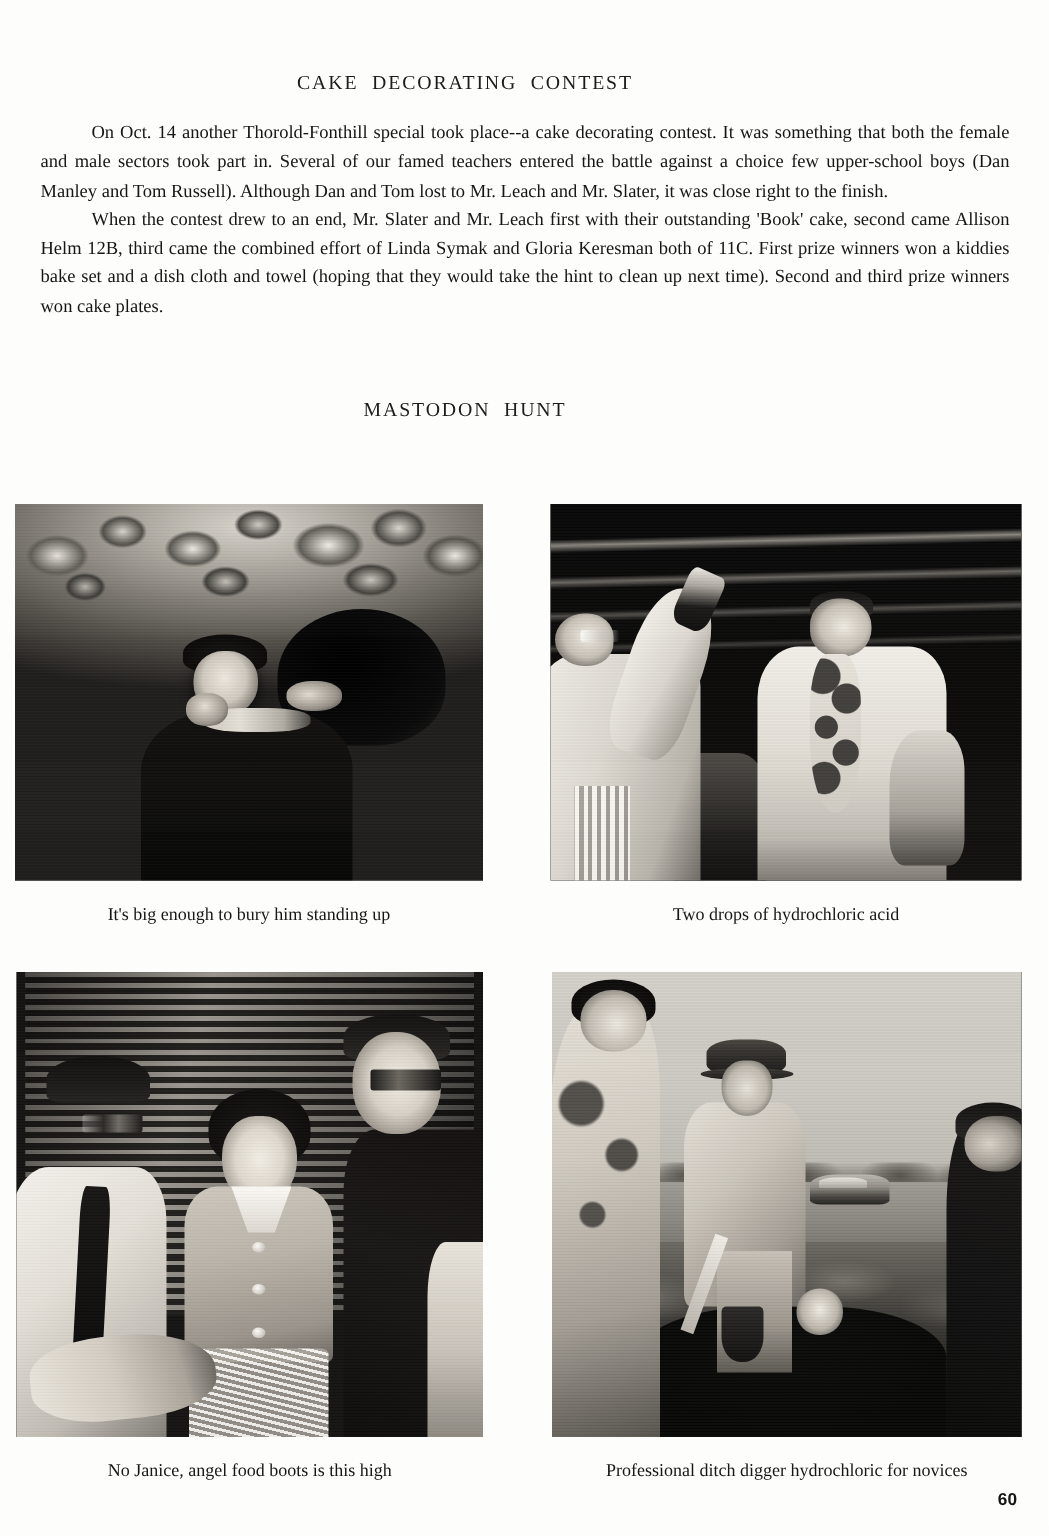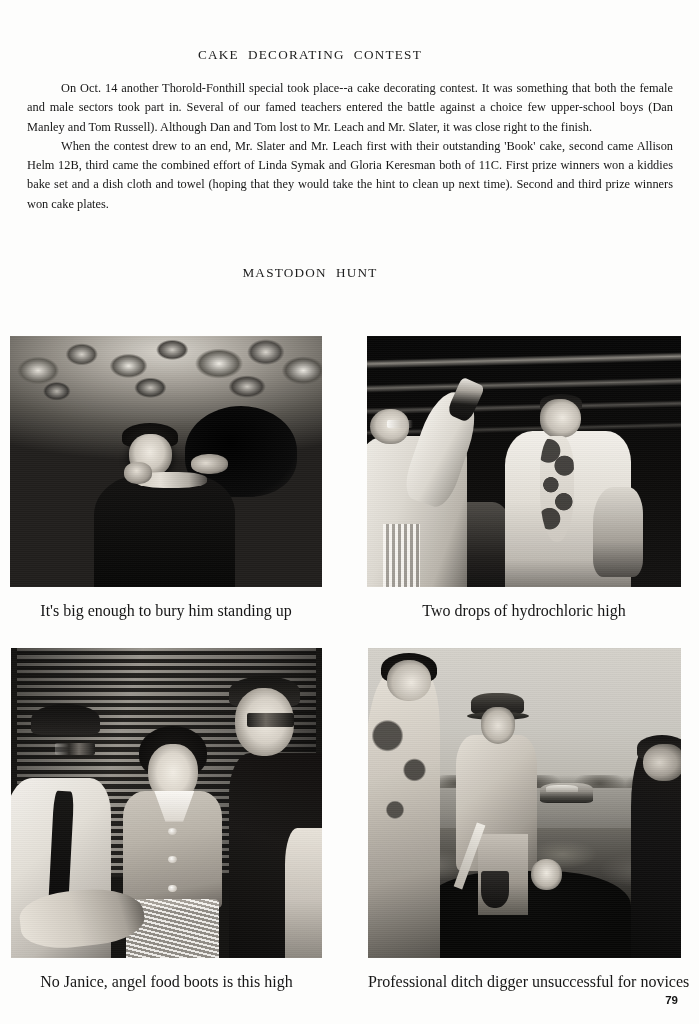--- a/index.html
+++ b/index.html
@@ -60,21 +60,21 @@
   .photo .inner { position: absolute; inset: 0; }
 
   #photo-1 { left: 10px;  top: 336px; width: 312px; height: 251px; }
   #photo-2 { left: 367px; top: 336px; width: 314px; height: 251px; }
   #photo-3 { left: 11px;  top: 648px; width: 311px; height: 310px; }
   #photo-4 { left: 368px; top: 648px; width: 313px; height: 310px; }
 
   
   .caption {
     position: absolute;
-    font-size: 16px;
+    font-size: 12px;
     color: #161616;
     text-align: center;
     white-space: nowrap;
   }
   #caption-1 { left: 10px;  top: 602px; width: 312px; }
   #caption-2 { left: 367px; top: 602px; width: 314px; }
   #caption-3 { left: 11px;  top: 973px; width: 311px; }
   #caption-4 { left: 368px; top: 973px; width: 313px; }
 
   
@@ -517,21 +517,21 @@
       <div class="p2-rarm"></div>
       <div class="p2-lcoat"></div>
       <div class="p2-larm"></div>
       <div class="p2-bottle"></div>
       <div class="p2-lhead"></div>
       <div class="p2-lglass"></div>
       <div class="p2-apron"></div>
       <div class="grain"></div>
     </div>
   </div>
-  <div class="caption" id="caption-2">Two drops of hydrochloric high</div>
+  <div class="caption" id="caption-2">Two drops of hydrochloric acid</div>
 
   <div class="photo" id="photo-3">
     <div class="inner">
       <div class="p3-bg"></div>
       <div class="p3-blinds"></div>
       <div class="p3-blindshade"></div>
       <div class="p3-manr-shirt"></div>
       <div class="p3-manr-hair"></div>
       <div class="p3-manr-head"></div>
       <div class="p3-manr-glass"></div>
@@ -574,17 +574,17 @@
       <div class="p4-woman"></div>
       <div class="p4-woman-hair"></div>
       <div class="p4-woman-head"></div>
       <div class="p4-rman"></div>
       <div class="p4-rman-hair"></div>
       <div class="p4-rman-head"></div>
       <div class="p4-child"></div>
       <div class="p4-grain"></div>
     </div>
   </div>
-  <div class="caption" id="caption-4">Professional ditch digger unsuccessful for novices</div>
-
-  <div id="page-number">79</div>
+  <div class="caption" id="caption-4">Professional ditch digger hydrochloric for novices</div>
+
+  <div id="page-number">60</div>
 
 </div>
 
 </body></html>

